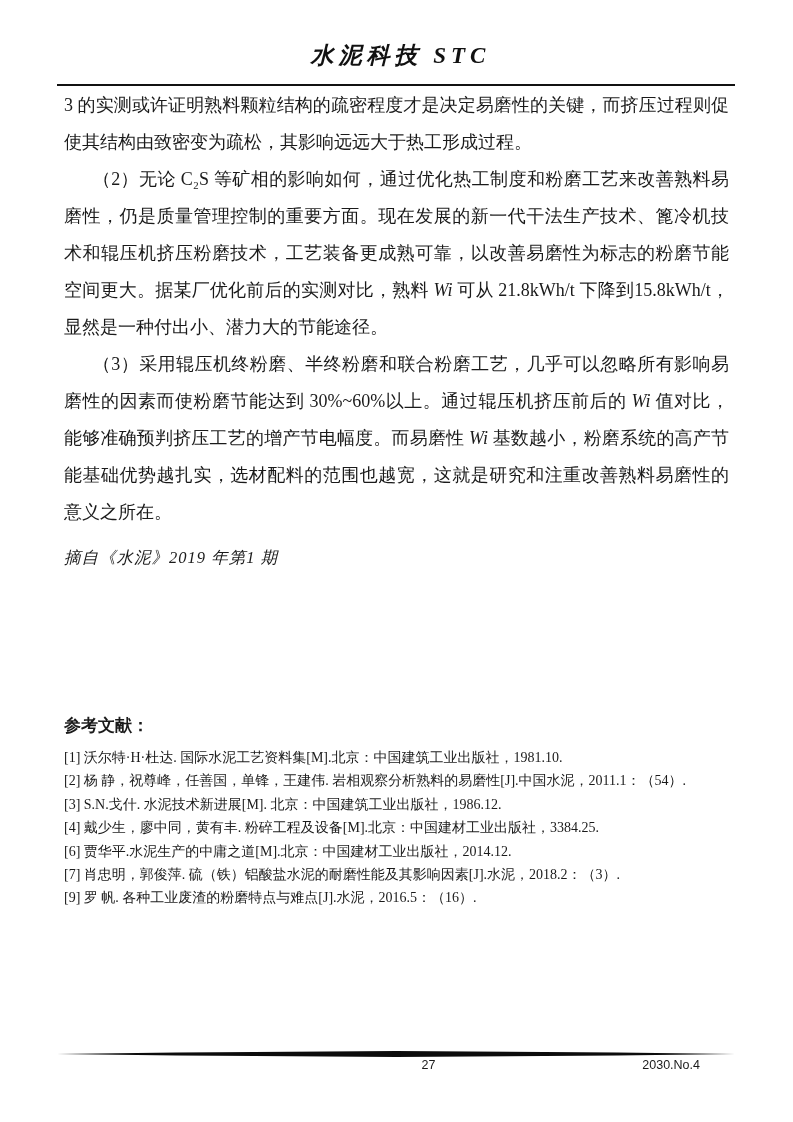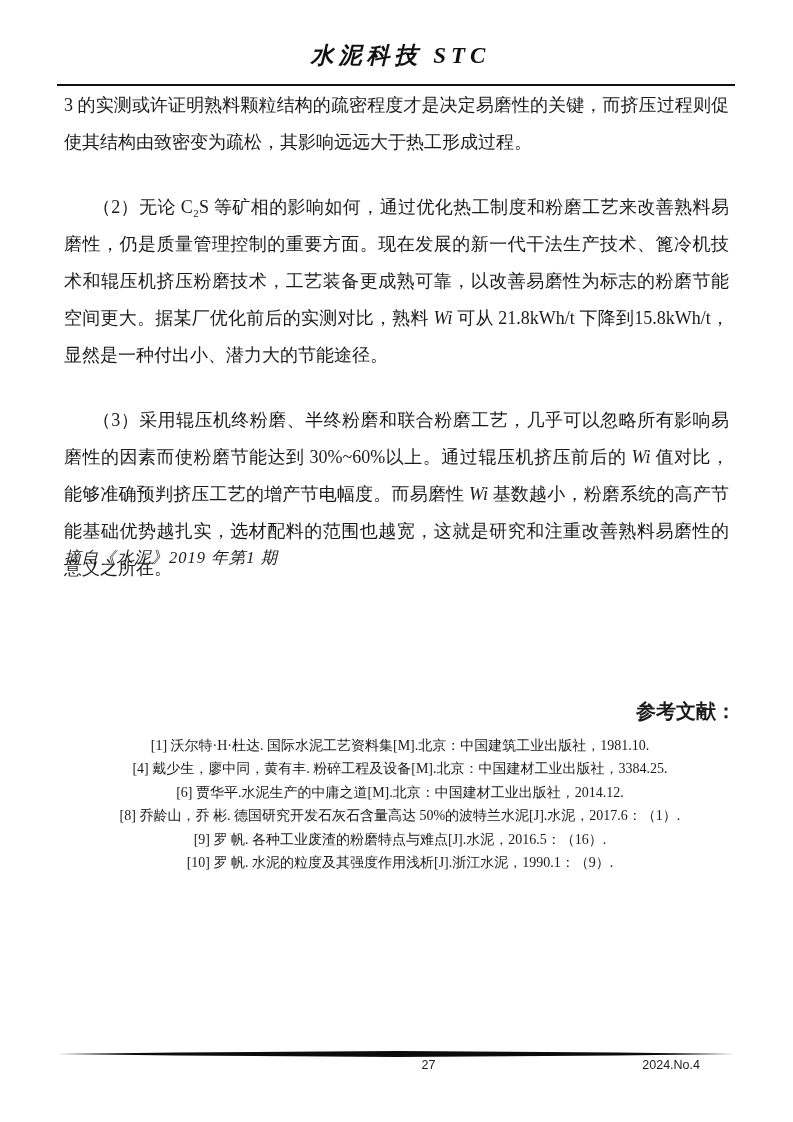--- a/index.html
+++ b/index.html
@@ -46,21 +46,20 @@
     line-height: 37px;
     text-align: justify;
     color: #1a1a1a;
   }
   .article-body p {
     margin: 0;
     padding: 0;
   }
   .article-body p.indent {
     text-indent: 1.6em;
-    margin-top: 28px;
   }
   .article-body i {
     font-style: italic;
   }
   .source-note {
     position: absolute;
     top: 547px;
     left: 64px;
     font-size: 16.5px;
     font-style: italic;
@@ -69,32 +68,31 @@
     text-align: center;
   }
   .references {
     position: absolute;
     top: 698px;
     left: 64px;
     width: 672px;
     color: #1a1a1a;
   }
   .references-heading {
-    font-size: 20px;
+    font-size: 17px;
     font-weight: bold;
-    margin: 0 0 9px 0;
-    text-align: right;
+    margin: 16px 0 9px 0;
   }
   .references-list {
     list-style: none;
     margin: 0;
     padding: 0;
     font-size: 14px;
     line-height: 23.4px;
-    text-align: center;
+    text-align: left;
   }
   .references-list li {
     margin: 0;
     white-space: nowrap;
   }
   .footer-rule {
     position: absolute;
     top: 1051px;
     left: 57px;
     width: 678px;
@@ -137,29 +135,30 @@
     <p class="indent">（2）无论 C₂S 等矿相的影响如何，通过优化热工制度和粉磨工艺来改善熟料易磨性，仍是质量管理控制的重要方面。现在发展的新一代干法生产技术、篦冷机技术和辊压机挤压粉磨技术，工艺装备更成熟可靠，以改善易磨性为标志的粉磨节能空间更大。据某厂优化前后的实测对比，熟料 <i>Wi</i> 可从 21.8kWh/t 下降到15.8kWh/t，显然是一种付出小、潜力大的节能途径。</p>
     <p class="indent">（3）采用辊压机终粉磨、半终粉磨和联合粉磨工艺，几乎可以忽略所有影响易磨性的因素而使粉磨节能达到 30%~60%以上。通过辊压机挤压前后的 <i>Wi</i> 值对比，能够准确预判挤压工艺的增产节电幅度。而易磨性 <i>Wi</i> 基数越小，粉磨系统的高产节能基础优势越扎实，选材配料的范围也越宽，这就是研究和注重改善熟料易磨性的意义之所在。</p>
   </div>
 
   <div class="source-note">摘自《水泥》2019 年第1 期</div>
 
   <div class="references">
     <div class="references-heading">参考文献：</div>
     <ul class="references-list">
       <li>[1] 沃尔特·H·杜达. 国际水泥工艺资料集[M].北京：中国建筑工业出版社，1981.10.</li>
+      <li>[2] 杨 静，祝尊峰，任善国，单锋，王建伟. 岩相观察分析熟料的易磨性[J].中国水泥，2011.1：（54）.</li>
+      <li>[3] S.N.戈什. 水泥技术新进展[M]. 北京：中国建筑工业出版社，1986.12.</li>
       <li>[4] 戴少生，廖中同，黄有丰. 粉碎工程及设备[M].北京：中国建材工业出版社，3384.25.</li>
       <li>[6] 贾华平.水泥生产的中庸之道[M].北京：中国建材工业出版社，2014.12.</li>
-      <li>[8] 乔龄山，乔 彬. 德国研究开发石灰石含量高达 50%的波特兰水泥[J].水泥，2017.6：（1）.</li>
+      <li>[7] 肖忠明，郭俊萍. 硫（铁）铝酸盐水泥的耐磨性能及其影响因素[J].水泥，2018.2：（3）.</li>
       <li>[9] 罗 帆. 各种工业废渣的粉磨特点与难点[J].水泥，2016.5：（16）.</li>
-      <li>[10] 罗 帆. 水泥的粒度及其强度作用浅析[J].浙江水泥，1990.1：（9）.</li>
     </ul>
   </div>
 
   <svg class="footer-rule" viewBox="0 0 678 6" preserveAspectRatio="none">
     <polygon points="0,3 120,1.4 339,0 560,1.4 678,3 560,4.6 339,6 120,4.6"></polygon>
   </svg>
 
   <div class="footer-page-number">27</div>
 
-  <div class="footer-issue">2024.No.4</div>
+  <div class="footer-issue">2030.No.4</div>
 
 </div>
 
 </body></html>

